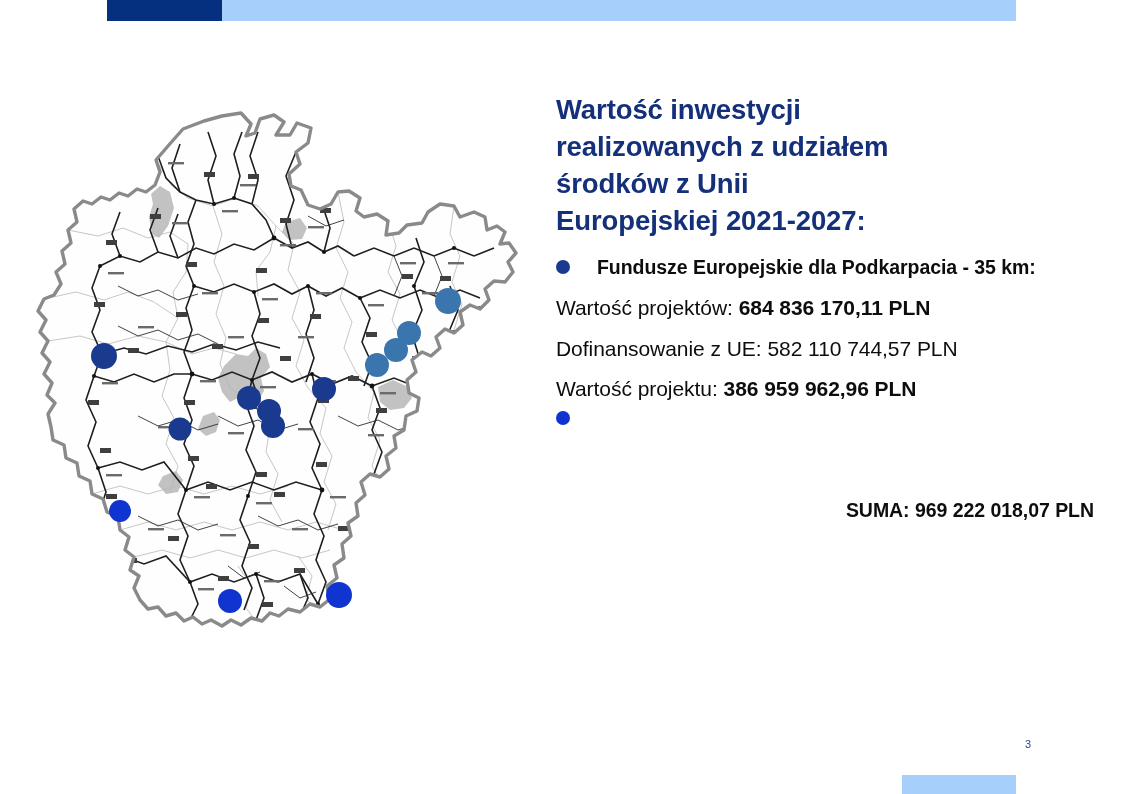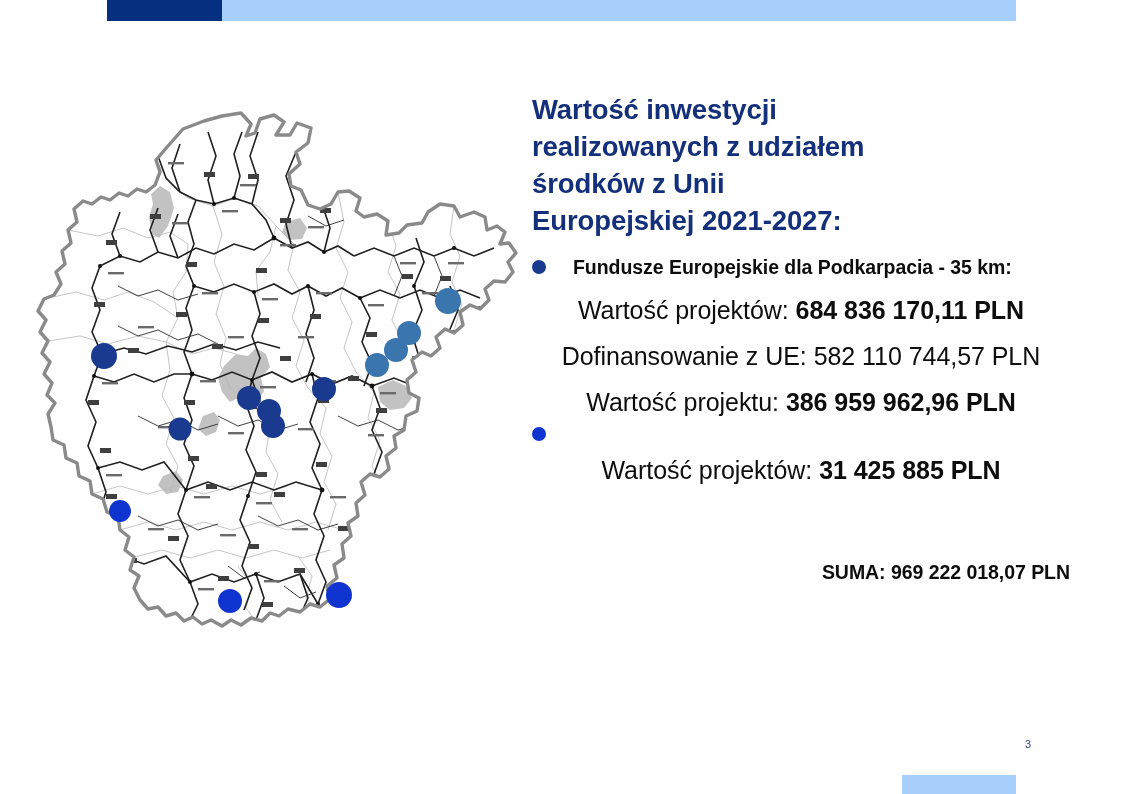--- a/index.html
+++ b/index.html
@@ -52,21 +52,21 @@
     left: 8px;
     top: 86px;
     width: 530px;
     height: 620px;
   }
   #map-panel svg { display: block; width: 100%; height: 100%; }
 
   
   #content-panel {
     position: absolute;
-    left: 532px;
+    left: 556px;
     top: 92px;
     width: 540px;
   }
 
   #page-title {
     color: #14307a;
     font-size: 27.5px;
     font-weight: bold;
     line-height: 1.345;
     letter-spacing: -0.1px;
@@ -90,22 +90,22 @@
   }
   .bullet-label {
     font-size: 19.5px;
     line-height: 1.38;
     color: #0d0d0d;
     letter-spacing: -0.05px;
   }
   .bullet-label.strong { font-weight: bold; }
 
   .detail-line {
-    text-align: center;
-    font-size: 25px;
+    text-align: left;
+    font-size: 21px;
     line-height: 1.32;
     color: #0d0d0d;
     margin-top: 13px;
     letter-spacing: -0.05px;
     padding-right: 2px;
   }
   .detail-line .amt { font-weight: bold; }
   .detail-line .amt.plain { font-weight: normal; margin-top: 16px; }
 
   #summary-line {
@@ -454,21 +454,20 @@
         <div class="detail-line"><span>Wartość projektów: </span><span class="amt">684 836 170,11 PLN</span></div>
         <div class="detail-line"><span>Dofinansowanie z UE: </span><span class="amt plain">582 110 744,57 PLN</span></div>
       </div>
       <div class="bullet-group">
         <div class="detail-line"><span>Wartość projektu: </span><span class="amt">386 959 962,96 PLN</span></div>
       </div>
       <div class="bullet-group">
         <div class="bullet-row">
           <span class="bullet-dot" style="background: rgb(16, 52, 208);"></span>
         </div>
-        <div class="detail-line"><span>Wartość projektów: </span><span class="amt">31 425 885 PLN</span></div>
       </div>
     </div>
   <div id="summary-line">SUMA: 969 222 018,07 PLN</div>
 </div>
 
 <div id="page-number">3</div>
 
 <div id="bottom-bar"></div>
 
 </body></html>

